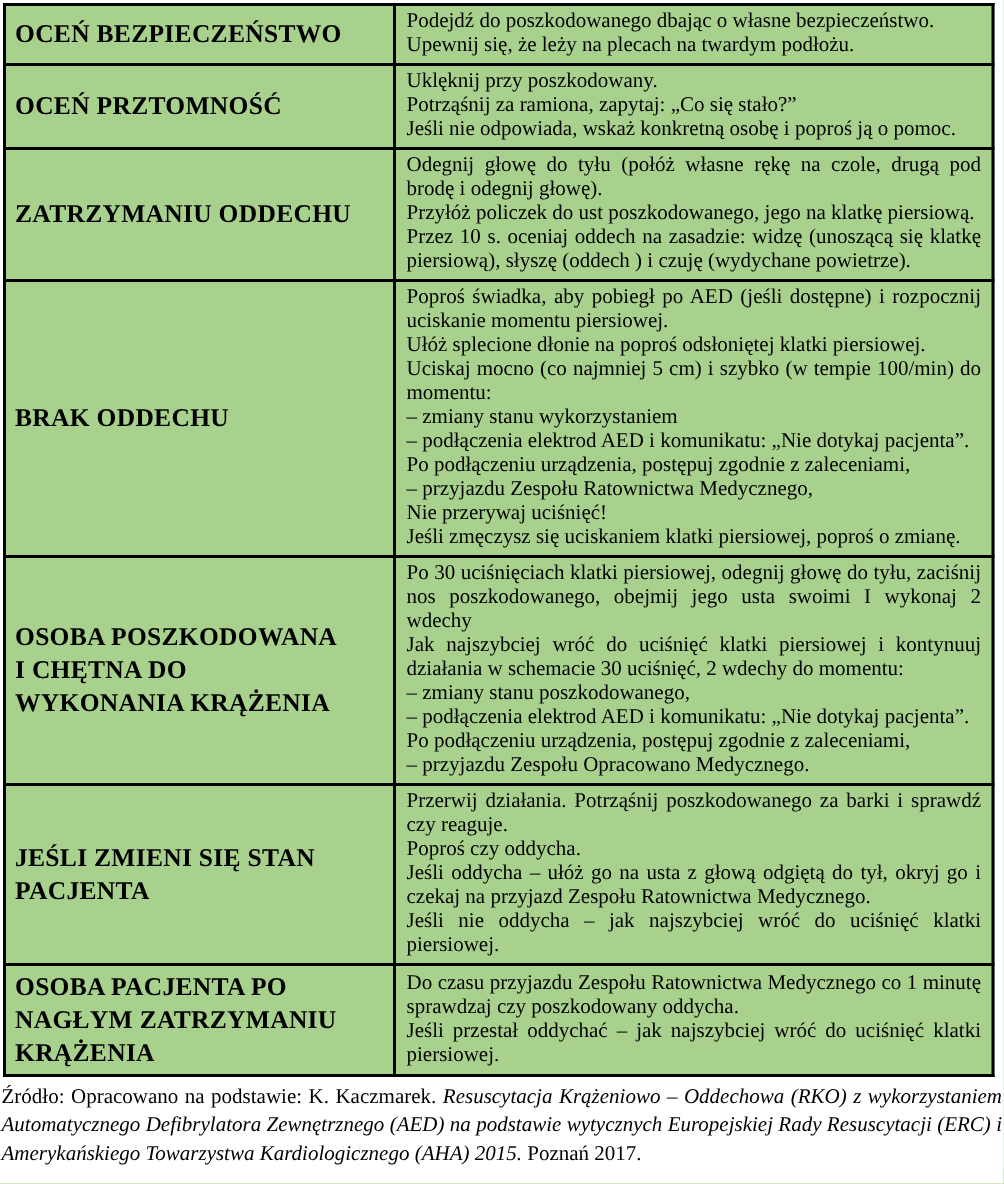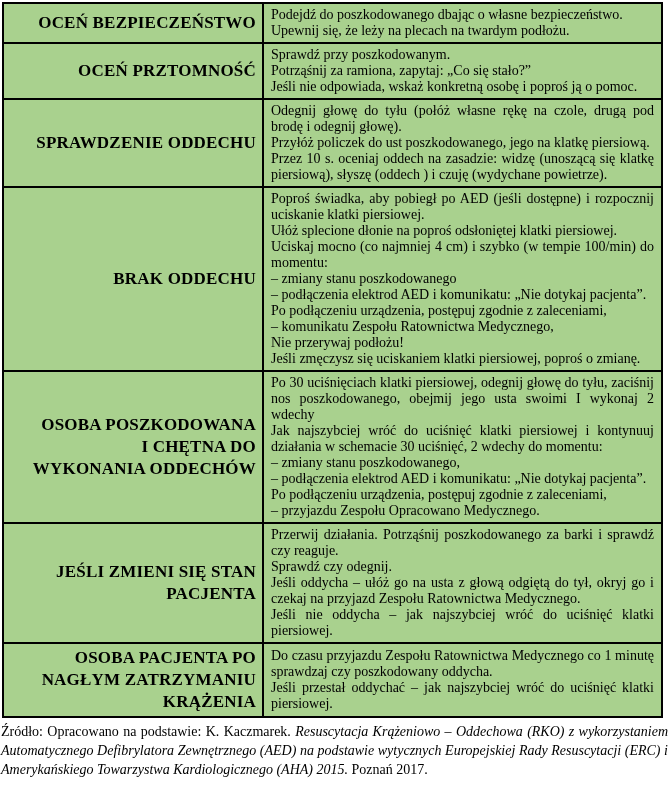--- a/index.html
+++ b/index.html
@@ -23,21 +23,21 @@
     margin: 2px 0 0 2px;
     background: var(--table-bg, #a9d18e);
   }
   table.rko-table td {
     border: 2px solid var(--border-color, #000000);
     vertical-align: middle;
     box-sizing: border-box;
   }
   td.title-cell {
     width: 260px;
-    text-align: right;
+    text-align: left;
     font-weight: bold;
     font-size: 17px;
     line-height: 22px;
     padding: 3px 6px;
     white-space: pre-line;
     letter-spacing: 0.2px;
   }
   td.content-cell {
     font-size: 14px;
     line-height: 16px;
@@ -69,70 +69,70 @@
         <td class="title-cell">OCEŃ BEZPIECZEŃSTWO</td>
         <td class="content-cell">
           <p>Podejdź do poszkodowanego dbając o własne bezpieczeństwo.</p>
           <p>Upewnij się, że leży na plecach na twardym podłożu.</p>
         </td>
       </tr>
 
       <tr>
         <td class="title-cell">OCEŃ PRZTOMNOŚĆ</td>
         <td class="content-cell">
-          <p>Sprawdź przy poszkodowanym.</p>
+          <p>Uklęknij przy poszkodowany.</p>
           <p>Potrząśnij za ramiona, zapytaj: „Co się stało?”</p>
           <p>Jeśli nie odpowiada, wskaż konkretną osobę i poproś ją o pomoc.</p>
         </td>
       </tr>
 
       <tr>
-        <td class="title-cell">SPRAWDZENIE ODDECHU</td>
+        <td class="title-cell">ZATRZYMANIU ODDECHU</td>
         <td class="content-cell">
           <p>Odegnij głowę do tyłu (połóż własne rękę na czole, drugą pod brodę i odegnij głowę).</p>
           <p>Przyłóż policzek do ust poszkodowanego, jego na klatkę piersiową.</p>
           <p>Przez 10 s. oceniaj oddech na zasadzie: widzę (unoszącą się klatkę piersiową), słyszę (oddech ) i czuję (wydychane powietrze).</p>
         </td>
       </tr>
 
       <tr>
         <td class="title-cell">BRAK ODDECHU</td>
         <td class="content-cell">
-          <p>Poproś świadka, aby pobiegł po AED (jeśli dostępne) i rozpocznij uciskanie klatki piersiowej.</p>
+          <p>Poproś świadka, aby pobiegł po AED (jeśli dostępne) i rozpocznij uciskanie momentu piersiowej.</p>
           <p>Ułóż splecione dłonie na poproś odsłoniętej klatki piersiowej.</p>
-          <p>Uciskaj mocno (co najmniej 4 cm) i szybko (w tempie 100/min) do momentu:</p>
-          <p>– zmiany stanu poszkodowanego</p>
+          <p>Uciskaj mocno (co najmniej 5 cm) i szybko (w tempie 100/min) do momentu:</p>
+          <p>– zmiany stanu wykorzystaniem</p>
           <p>– podłączenia elektrod AED i komunikatu: „Nie dotykaj pacjenta”.</p>
           <p>Po podłączeniu urządzenia, postępuj zgodnie z zaleceniami,</p>
-          <p>– komunikatu Zespołu Ratownictwa Medycznego,</p>
-          <p>Nie przerywaj podłożu!</p>
+          <p>– przyjazdu Zespołu Ratownictwa Medycznego,</p>
+          <p>Nie przerywaj uciśnięć!</p>
           <p>Jeśli zmęczysz się uciskaniem klatki piersiowej, poproś o zmianę.</p>
         </td>
       </tr>
 
       <tr>
         <td class="title-cell">OSOBA POSZKODOWANA
 I CHĘTNA DO
-WYKONANIA ODDECHÓW</td>
+WYKONANIA KRĄŻENIA</td>
         <td class="content-cell">
           <p>Po 30 uciśnięciach klatki piersiowej, odegnij głowę do tyłu, zaciśnij nos poszkodowanego, obejmij jego usta swoimi I wykonaj 2 wdechy</p>
           <p>Jak najszybciej wróć do uciśnięć klatki piersiowej i kontynuuj działania w schemacie 30 uciśnięć, 2 wdechy do momentu:</p>
           <p>– zmiany stanu poszkodowanego,</p>
           <p>– podłączenia elektrod AED i komunikatu: „Nie dotykaj pacjenta”.</p>
           <p>Po podłączeniu urządzenia, postępuj zgodnie z zaleceniami,</p>
           <p>– przyjazdu Zespołu Opracowano Medycznego.</p>
         </td>
       </tr>
 
       <tr>
         <td class="title-cell">JEŚLI ZMIENI SIĘ STAN
 PACJENTA</td>
         <td class="content-cell">
           <p>Przerwij działania. Potrząśnij poszkodowanego za barki i sprawdź czy reaguje.</p>
-          <p>Sprawdź czy odegnij.</p>
+          <p>Poproś czy oddycha.</p>
           <p>Jeśli oddycha – ułóż go na usta z głową odgiętą do tył, okryj go i czekaj na przyjazd Zespołu Ratownictwa Medycznego.</p>
           <p>Jeśli nie oddycha – jak najszybciej wróć do uciśnięć klatki piersiowej.</p>
         </td>
       </tr>
 
       <tr>
         <td class="title-cell">OSOBA PACJENTA PO
 NAGŁYM ZATRZYMANIU
 KRĄŻENIA</td>
         <td class="content-cell">

